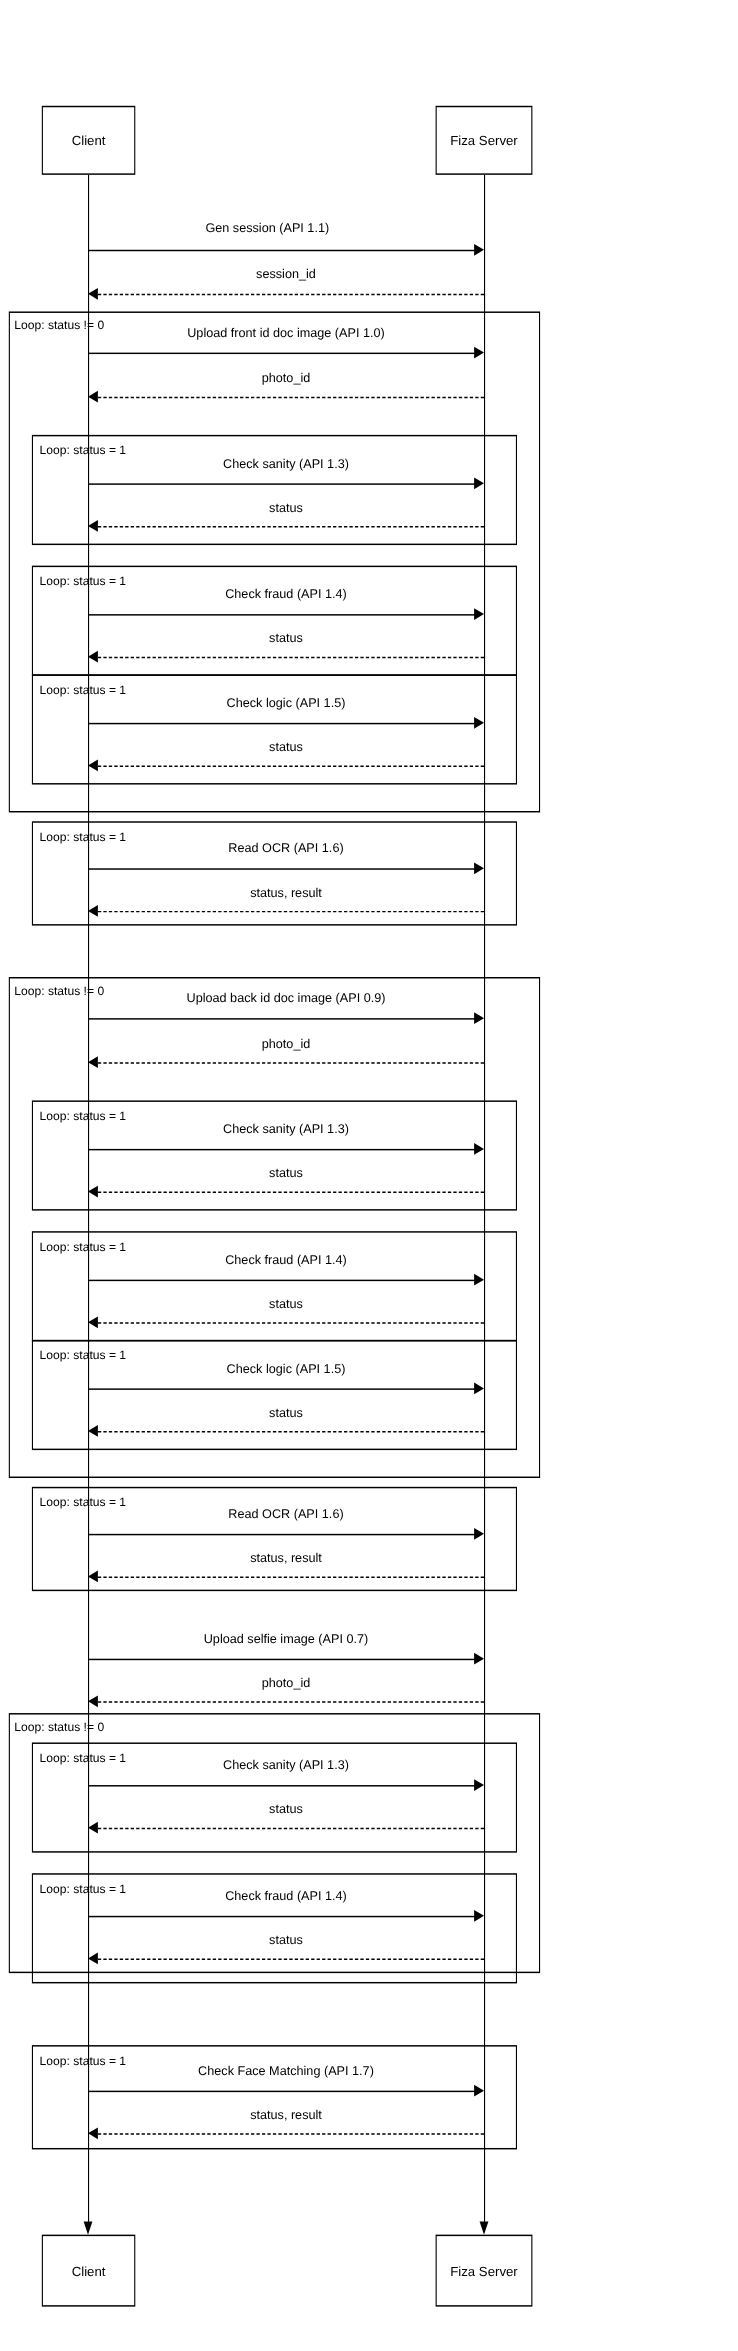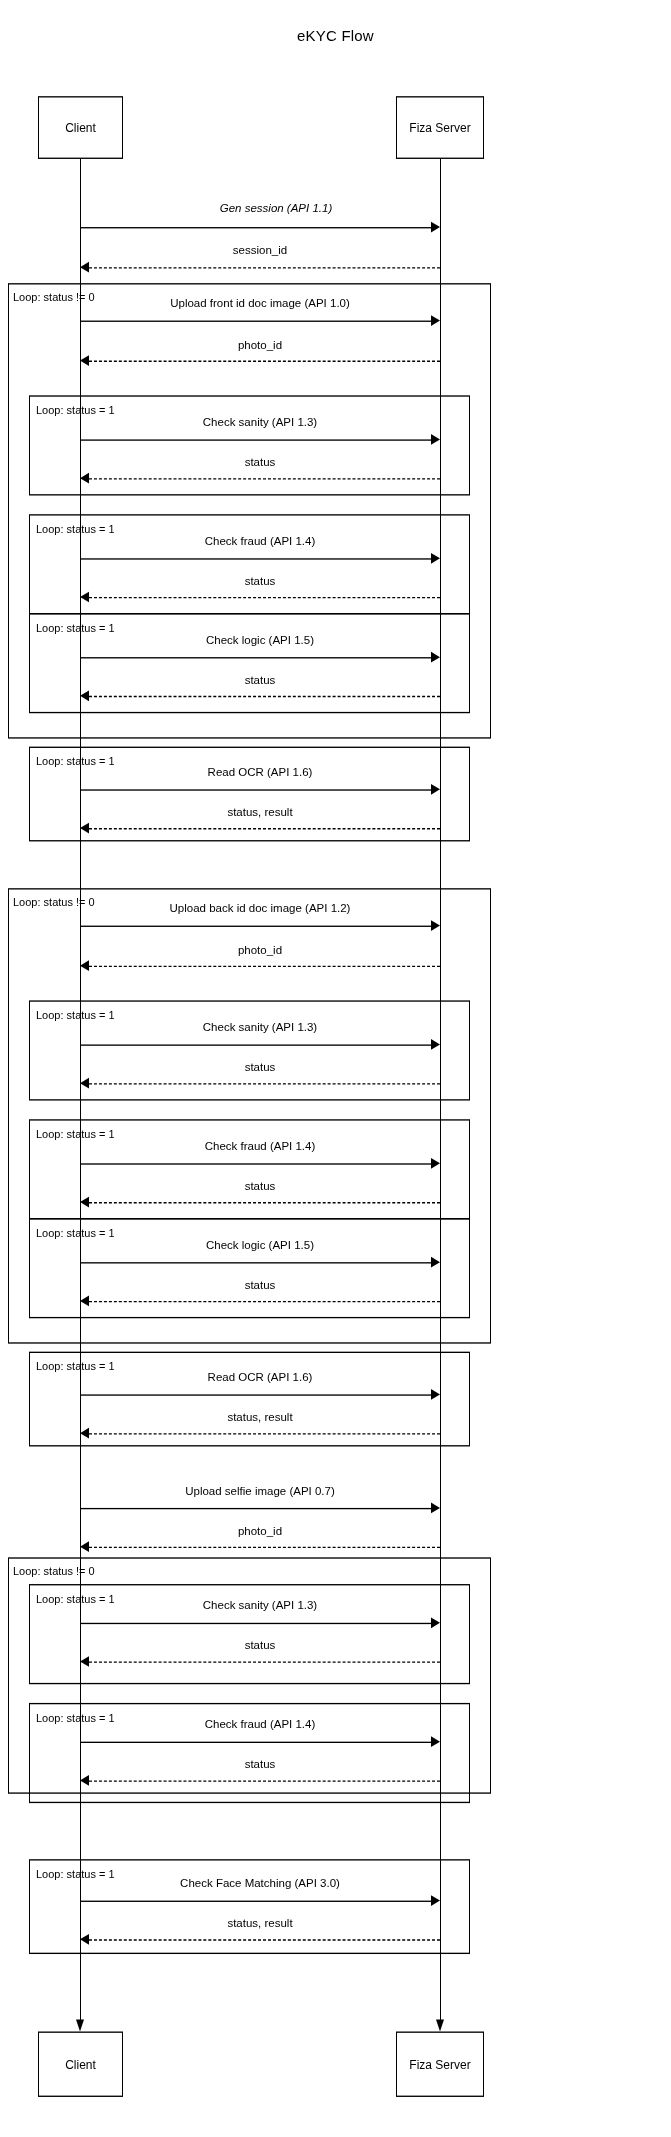--- a/index.html
+++ b/index.html
@@ -98,36 +98,35 @@
     z-index:5;
     color:#000;
     background:transparent;
   }
 </style>
 </head>
 <body style="height: 2137px; overflow: hidden;">
 
 <div id="canvas" style="height: 1600px; transform-origin: left top; transform: scaleY(1.33563);">
 
-  <div class="title" style="display: inline-block; transform-origin: center center; transform: scaleY(0.748713);">eKYC Flow</div>
 
   <div class="actor-box" style="left:38px; top:72px; width:85px; height:47px;">
     <span style="display: inline-block; transform-origin: center center; transform: scaleY(0.748713);">Client</span>
   </div>
   <div class="actor-box" style="left:396px; top:72px; width:88px; height:47px;">
     <span style="display: inline-block; transform-origin: center center; transform: scaleY(0.748713);">Fiza Server</span>
   </div>
 
   <div class="lifeline" style="left:80px; top:119px; height:1395px;"></div>
   <div class="lifeline" style="left:440px; top:119px; height:1395px;"></div>
 
   <div class="lifeline-head" style="left:76px; top:1512px;"></div>
   <div class="lifeline-head" style="left:436px; top:1512px;"></div>
 
-  <div class="msg-label" style="left: 96px; top: 150px; width: 360px; display: inline-block; transform-origin: center center; transform: scaleY(0.748713); font-style: italic;">Gen session (API 1.1)</div>
+  <div class="msg-label" style="left: 63px; top: 150px; width: 360px; display: inline-block; transform-origin: center center; transform: scaleY(0.748713);">Gen session (API 1.1)</div>
   <div class="msg-line" style="left:80px; top:170px; width:352px;"></div>
   <div class="arrow-right" style="left:431px; top:166px;"></div>
 
   <div class="msg-label" style="left: 80px; top: 181px; width: 360px; display: inline-block; transform-origin: center center; transform: scaleY(0.748713);">session_id</div>
   <div class="msg-line dashed" style="left:89px; top:200px; width:351px;"></div>
   <div class="arrow-left" style="left:80px; top:196px;"></div>
 
   <div class="frame" style="left:8px; top:212px; width:483px; height:341px;"></div>
   <div class="frame-label" style="left: 13px; top: 216px; display: inline-block; transform-origin: center center; transform: scaleY(0.748713);">Loop: status != 0</div>
 
@@ -179,21 +178,21 @@
   <div class="msg-line" style="left:80px; top:591px; width:352px;"></div>
   <div class="arrow-right" style="left:431px; top:587px;"></div>
 
   <div class="msg-label" style="left: 80px; top: 602px; width: 360px; display: inline-block; transform-origin: center center; transform: scaleY(0.748713);">status, result</div>
   <div class="msg-line dashed" style="left:89px; top:620px; width:351px;"></div>
   <div class="arrow-left" style="left:80px; top:616px;"></div>
 
   <div class="frame" style="left:8px; top:665px; width:483px; height:341px;"></div>
   <div class="frame-label" style="left: 13px; top: 669px; display: inline-block; transform-origin: center center; transform: scaleY(0.748713);">Loop: status != 0</div>
 
-  <div class="msg-label" style="left: 80px; top: 674px; width: 360px; display: inline-block; transform-origin: center center; transform: scaleY(0.748713);">Upload back id doc image (API 1.2)</div>
+  <div class="msg-label" style="left: 80px; top: 674px; width: 360px; display: inline-block; transform-origin: center center; transform: scaleY(0.748713);">Upload back id doc image (API 0.9)</div>
   <div class="msg-line" style="left:80px; top:693px; width:352px;"></div>
   <div class="arrow-right" style="left:431px; top:689px;"></div>
 
   <div class="msg-label" style="left: 80px; top: 705px; width: 360px; display: inline-block; transform-origin: center center; transform: scaleY(0.748713);">photo_id</div>
   <div class="msg-line dashed" style="left:89px; top:723px; width:351px;"></div>
   <div class="arrow-left" style="left:80px; top:719px;"></div>
 
   <div class="frame" style="left:29px; top:749px; width:441px; height:75px;"></div>
   <div class="frame-label" style="left: 36px; top: 754px; display: inline-block; transform-origin: center center; transform: scaleY(0.748713);">Loop: status = 1</div>
 
@@ -267,21 +266,21 @@
   <div class="msg-line" style="left:80px; top:1304px; width:352px;"></div>
   <div class="arrow-right" style="left:431px; top:1300px;"></div>
 
   <div class="msg-label" style="left: 80px; top: 1315px; width: 360px; display: inline-block; transform-origin: center center; transform: scaleY(0.748713);">status</div>
   <div class="msg-line dashed" style="left:89px; top:1333px; width:351px;"></div>
   <div class="arrow-left" style="left:80px; top:1329px;"></div>
 
   <div class="frame" style="left:29px; top:1392px; width:441px; height:71px;"></div>
   <div class="frame-label" style="left: 36px; top: 1397px; display: inline-block; transform-origin: center center; transform: scaleY(0.748713);">Loop: status = 1</div>
 
-  <div class="msg-label" style="left: 80px; top: 1404px; width: 360px; display: inline-block; transform-origin: center center; transform: scaleY(0.748713);">Check Face Matching (API 3.0)</div>
+  <div class="msg-label" style="left: 80px; top: 1404px; width: 360px; display: inline-block; transform-origin: center center; transform: scaleY(0.748713);">Check Face Matching (API 1.7)</div>
   <div class="msg-line" style="left:80px; top:1423px; width:352px;"></div>
   <div class="arrow-right" style="left:431px; top:1419px;"></div>
 
   <div class="msg-label" style="left: 80px; top: 1434px; width: 360px; display: inline-block; transform-origin: center center; transform: scaleY(0.748713);">status, result</div>
   <div class="msg-line dashed" style="left:89px; top:1452px; width:351px;"></div>
   <div class="arrow-left" style="left:80px; top:1448px;"></div>
 
   <div class="actor-box" style="left:38px; top:1521px; width:85px; height:49px;">
     <span style="display: inline-block; transform-origin: center center; transform: scaleY(0.748713);">Client</span>
   </div>

